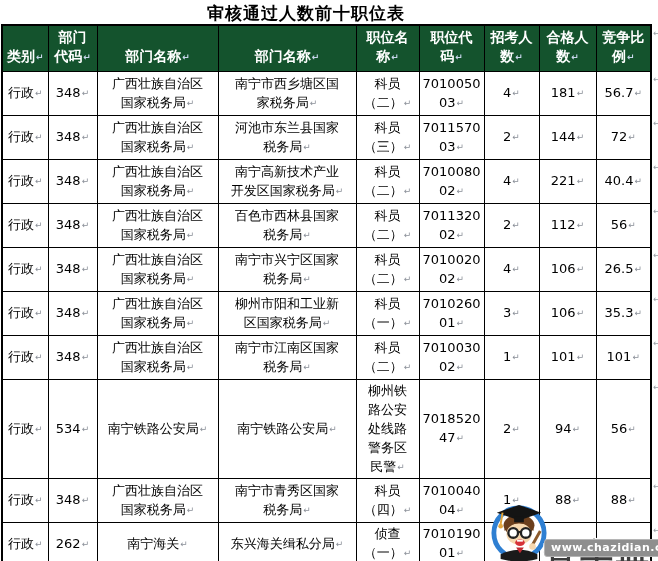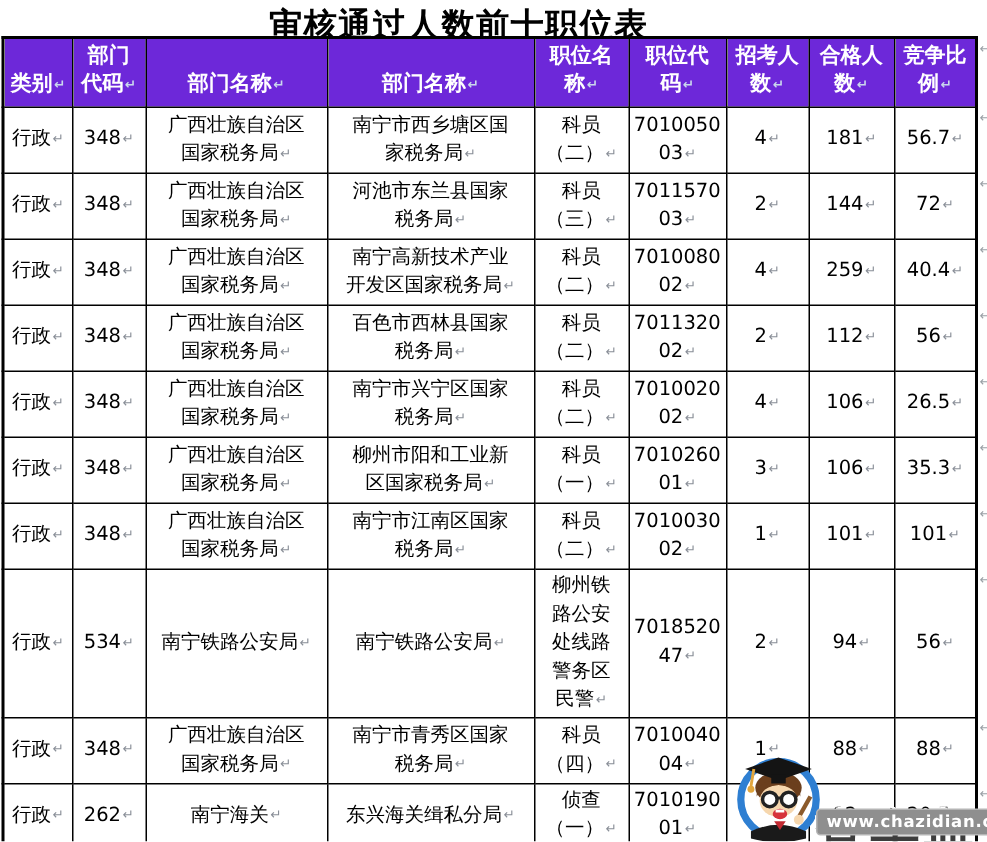--- a/index.html
+++ b/index.html
@@ -1,24 +1,24 @@
 <!DOCTYPE html>
 <html><head>
 <meta charset="utf-8">
 <style>
   html,body{margin:0;padding:0;background:#fff;}
   .page{position:relative;width:658px;height:561px;background:#fff;overflow:hidden;
         font-family:"DejaVu Sans","Liberation Sans",sans-serif;color:#000;}
   .title{position:absolute;top:2px;left:0;width:658px;padding-right:56px;box-sizing:border-box;
-         text-align:center;font-size:22px;font-weight:bold;letter-spacing:1px;padding-left:12px;}
+         text-align:center;font-size:17px;font-weight:bold;letter-spacing:1px;padding-left:12px;}
   .title .mark{font-size:9px;color:#9aa0a6;font-weight:normal;margin-left:2px;}
   table.grid{position:absolute;left:1px;top:24px;border-collapse:collapse;table-layout:fixed;
              border:2px solid #000;}
   .grid th,.grid td{border:1px solid #000;text-align:center;padding:1px 2px;overflow:hidden;}
-  .grid th{background:#6d28d9;color:#fff;font-weight:bold;font-size:14px;vertical-align:bottom;
+  .grid th{background:#14532d;color:#fff;font-weight:bold;font-size:14px;vertical-align:bottom;
            padding-bottom:4px;line-height:19px;}
   .grid td{font-size:13px;vertical-align:middle;line-height:19px;}
   thead tr{height:46px;}
   tbody tr{height:44px;}
   tbody tr.tall{height:94px;}
   .cell-text{white-space:pre-line;overflow-wrap:break-word;word-break:break-all;}
   .mark{font-size:9px;color:#8a8f98;margin-left:1px;vertical-align:1px;}
   th .mark{color:#c9d7ec;}
   .row-end-mark{position:absolute;font-size:9px;color:#9aa0a6;}
   
@@ -107,21 +107,21 @@
           <td><span class="cell-text">348</span><span class="mark">↵</span></td>
           <td><span class="cell-text">广西壮族自治区
 国家税务局</span><span class="mark">↵</span></td>
           <td><span class="cell-text">南宁高新技术产业
 开发区国家税务局</span><span class="mark">↵</span></td>
           <td><span class="cell-text">科员
 （二）</span><span class="mark">↵</span></td>
           <td><span class="cell-text">7010080
 02</span><span class="mark">↵</span></td>
           <td><span class="cell-text">4</span><span class="mark">↵</span></td>
-          <td><span class="cell-text">259</span><span class="mark">↵</span></td>
+          <td><span class="cell-text">221</span><span class="mark">↵</span></td>
           <td><span class="cell-text">40.4</span><span class="mark">↵</span></td>
         </tr>
         <tr>
           <td><span class="cell-text">行政</span><span class="mark">↵</span></td>
           <td><span class="cell-text">348</span><span class="mark">↵</span></td>
           <td><span class="cell-text">广西壮族自治区
 国家税务局</span><span class="mark">↵</span></td>
           <td><span class="cell-text">百色市西林县国家
 税务局</span><span class="mark">↵</span></td>
           <td><span class="cell-text">科员

